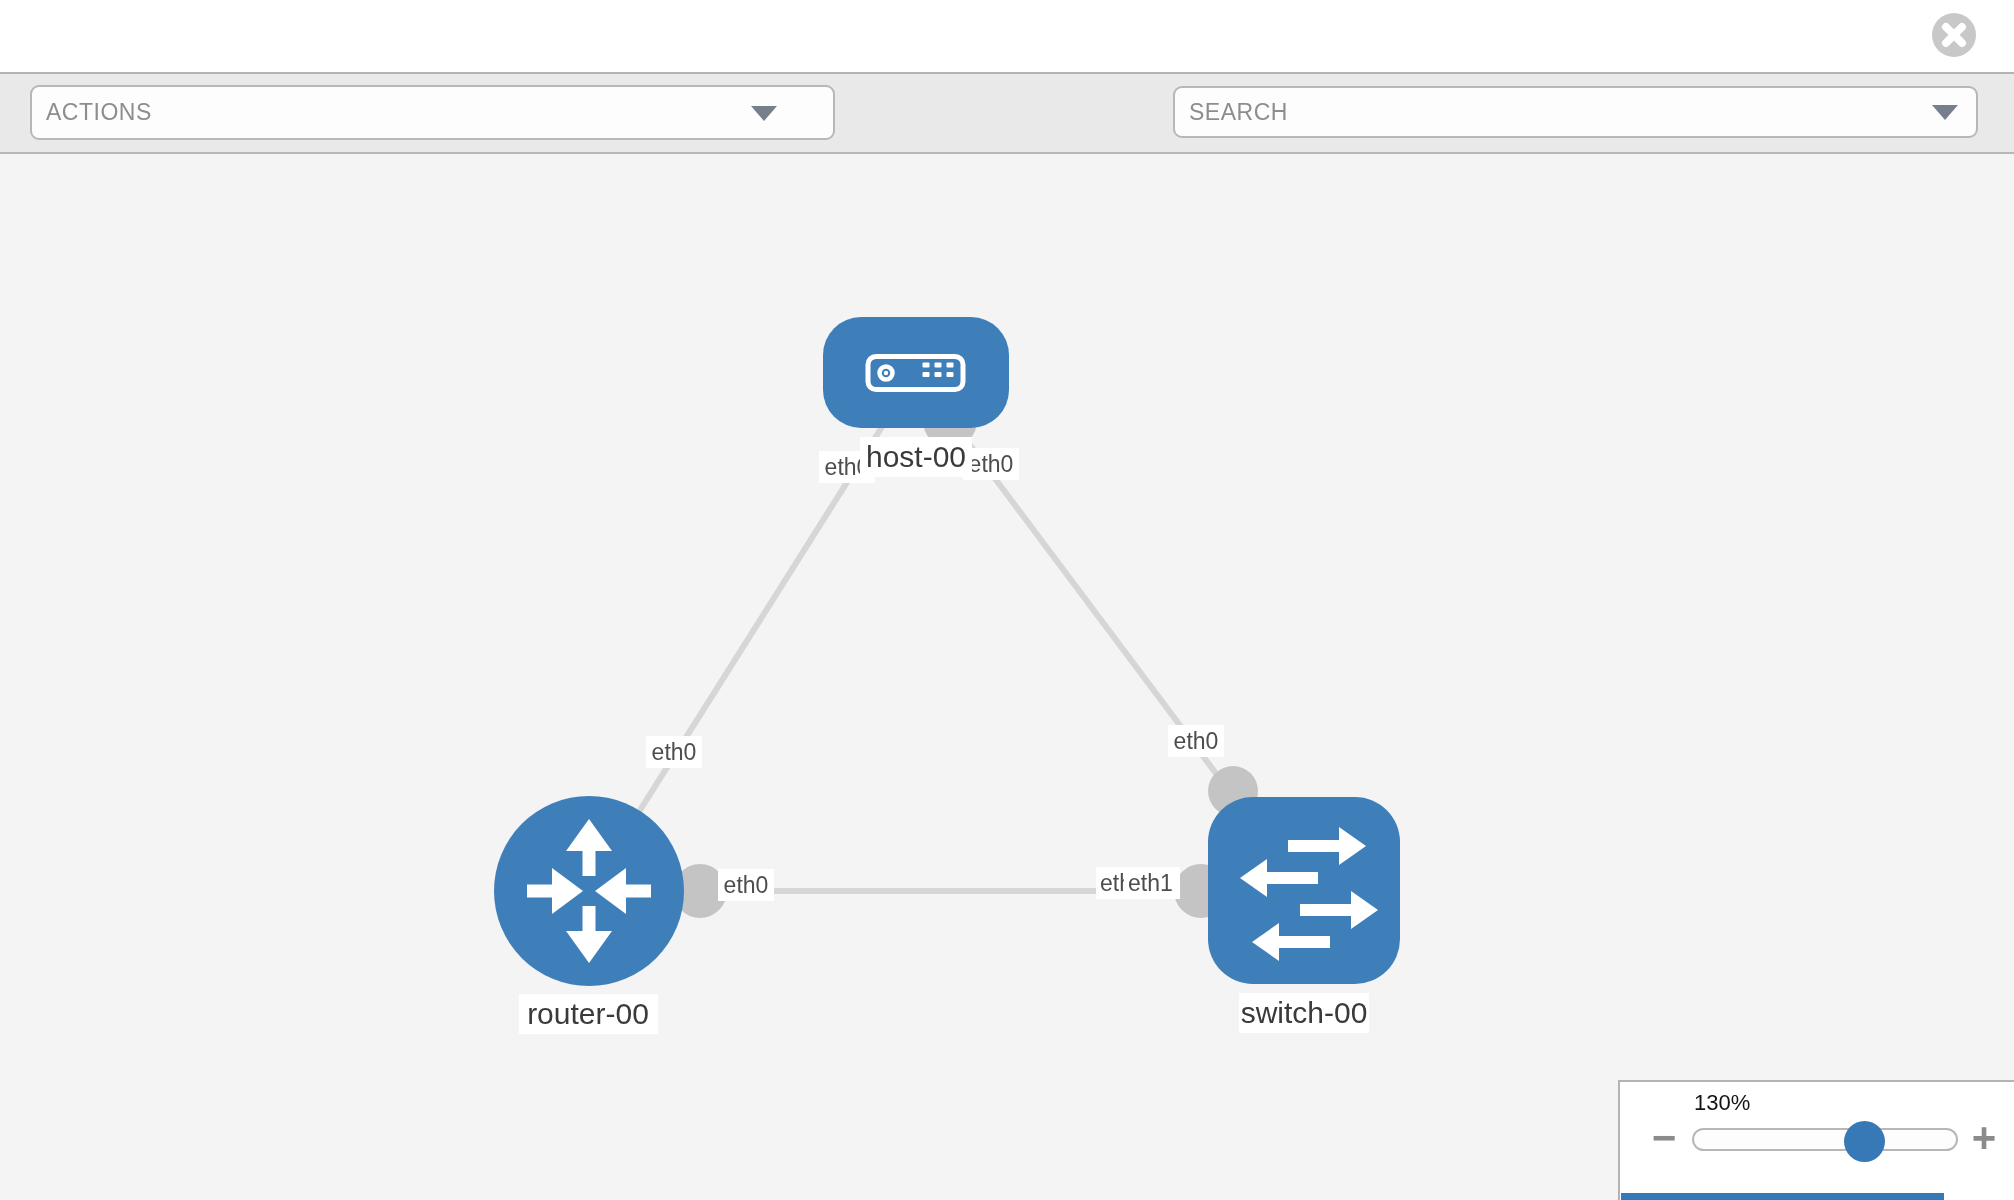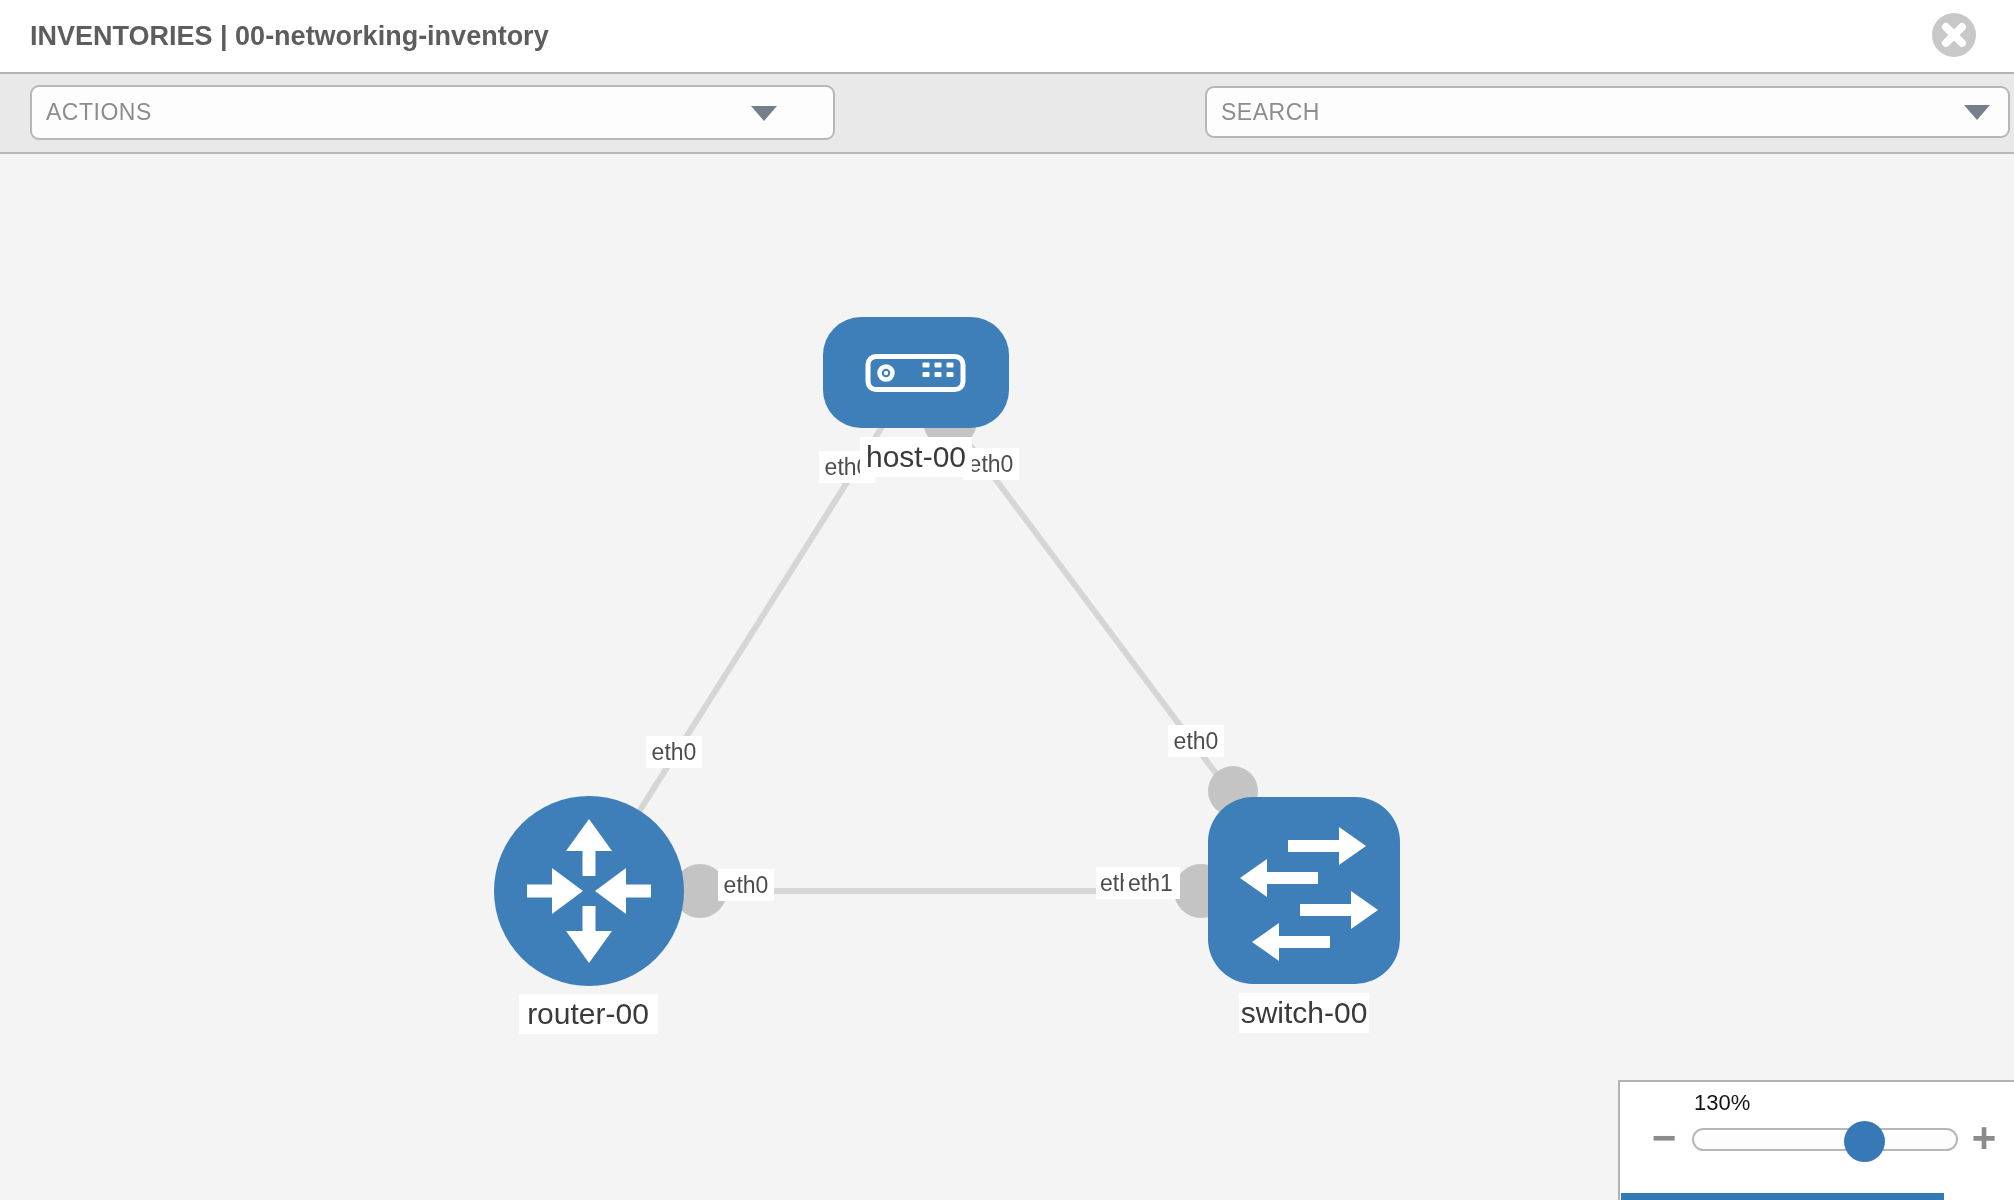--- a/index.html
+++ b/index.html
@@ -8,21 +8,21 @@
     border-bottom:2px solid #b3b3b3;}
   .header-title{position:absolute;left:30px;top:0;line-height:72px;font-size:27px;
     font-weight:bold;color:#5d5d5d;white-space:nowrap;}
   .close-btn{position:absolute;left:1932px;top:13px;width:44px;height:44px;border-radius:50%;
     background:#c8c8c8;cursor:pointer;}
   .toolbar{position:absolute;left:0;top:74px;width:2014px;height:78px;background:#e9e9e9;
     border-bottom:2px solid #b7b7b7;}
   .select-box{position:absolute;background:#fdfdfd;border:2px solid #b7b7b7;border-radius:9px;
     box-sizing:border-box;cursor:pointer;}
   .actions-box{left:30px;top:11px;width:805px;height:55px;padding-left:9px;}
-  .search-box{left:1173px;top:12px;width:805px;height:52px;margin-left:32px;}
+  .search-box{left:1173px;top:12px;width:805px;height:52px;}
   .select-label{position:absolute;left:14px;top:0;bottom:0;display:flex;align-items:center;
     font-size:23px;color:#8d8d8d;letter-spacing:.5px;}
   .caret{position:absolute;width:0;height:0;border-left:13px solid transparent;
     border-right:13px solid transparent;border-top:15px solid #76808d;}
   .actions-caret{right:56px;top:19px;}
   .search-caret{right:18px;top:17px;}
   .toolbar-icons{position:absolute;left:1030px;top:82px;}
   .canvas{position:absolute;left:0;top:154px;width:2014px;height:1046px;background:#f4f4f5;}
   .topology-svg{position:absolute;left:0;top:0;}
   .zoom-panel{position:absolute;left:1618px;top:1080px;width:400px;height:124px;
@@ -40,21 +40,20 @@
     background:#3778b6;cursor:pointer;}
   .key-bar{position:absolute;left:1621px;top:1193px;width:323px;height:7px;background:#337ab7;}
   svg text{font-family:"Liberation Sans","DejaVu Sans",sans-serif;}
   .eth-text{font-size:23px;fill:#4d4d4d;}
   .node-text{font-size:30px;fill:#3a3a3a;}
 </style>
 </head>
 <body>
 
 <div class="header">
-  <div class="header-title">INVENTORIES | 00-networking-inventory</div>
   <div class="close-btn">
     <svg width="44" height="44">
       <line x1="14" y1="14" x2="30" y2="30" stroke="#ffffff" stroke-width="8" stroke-linecap="round"></line>
       <line x1="30" y1="14" x2="14" y2="30" stroke="#ffffff" stroke-width="8" stroke-linecap="round"></line>
     </svg>
   </div>
 </div>
 
 <div class="toolbar">
   <div class="select-box actions-box">

